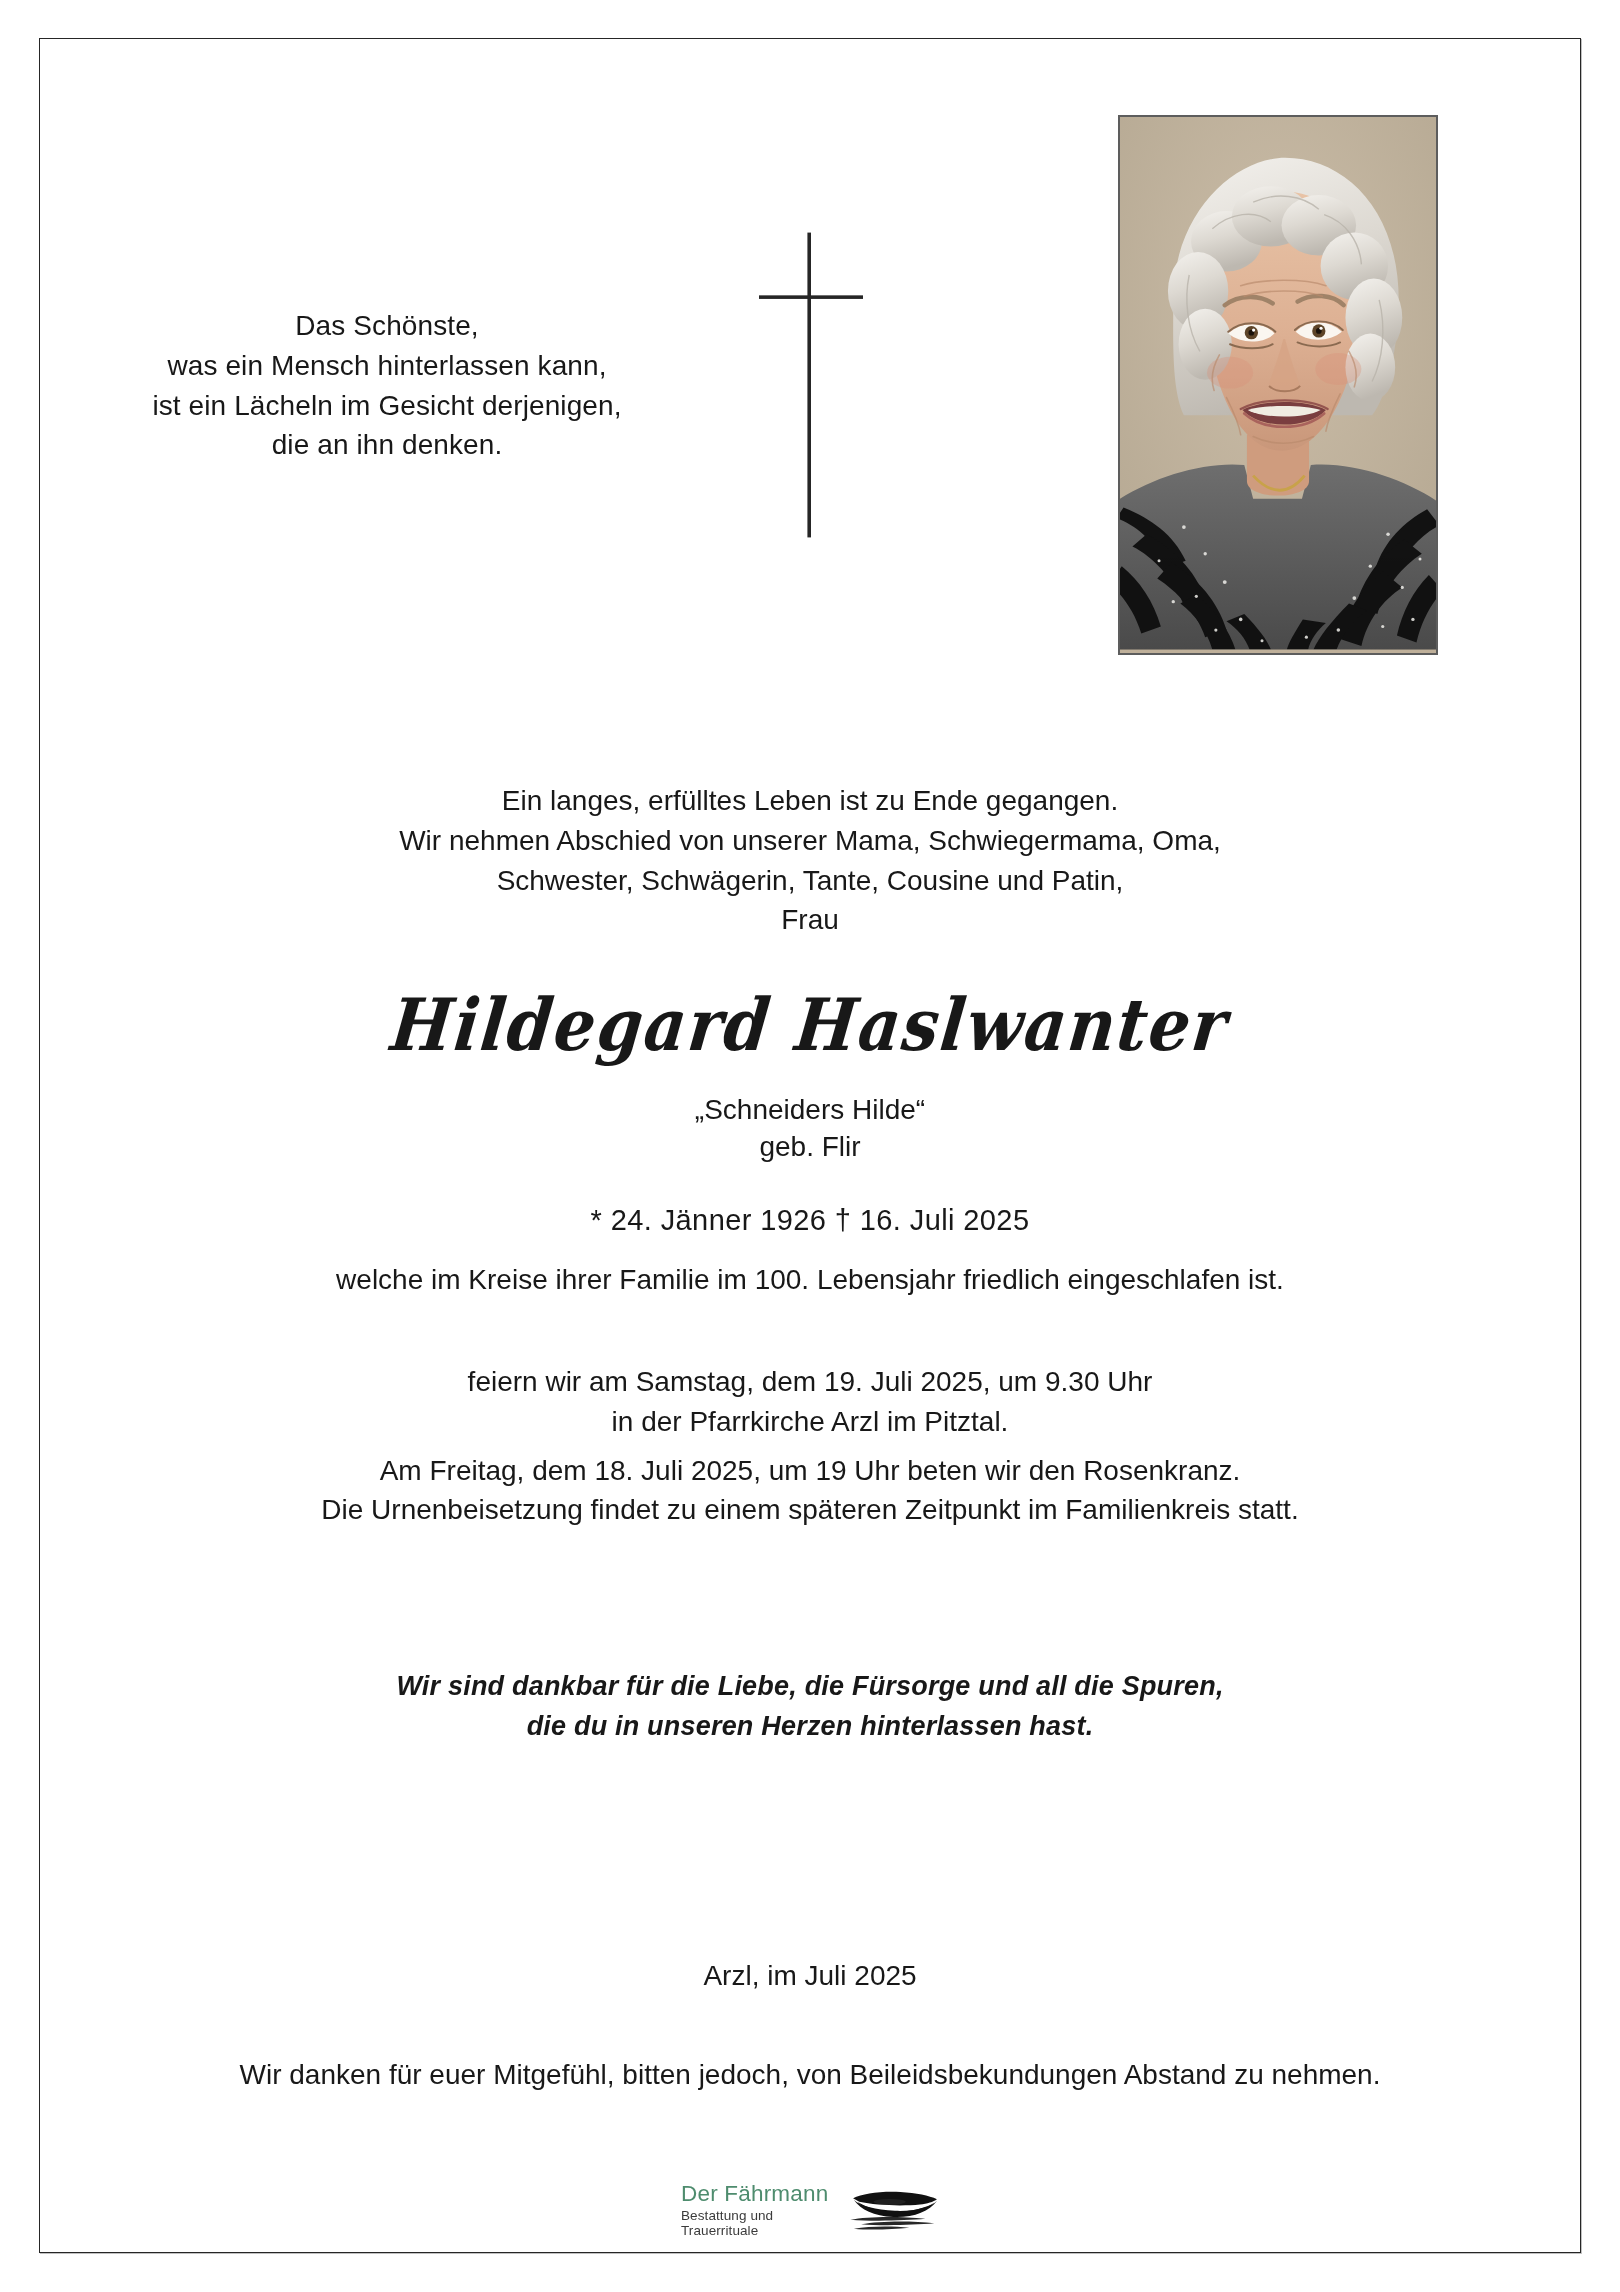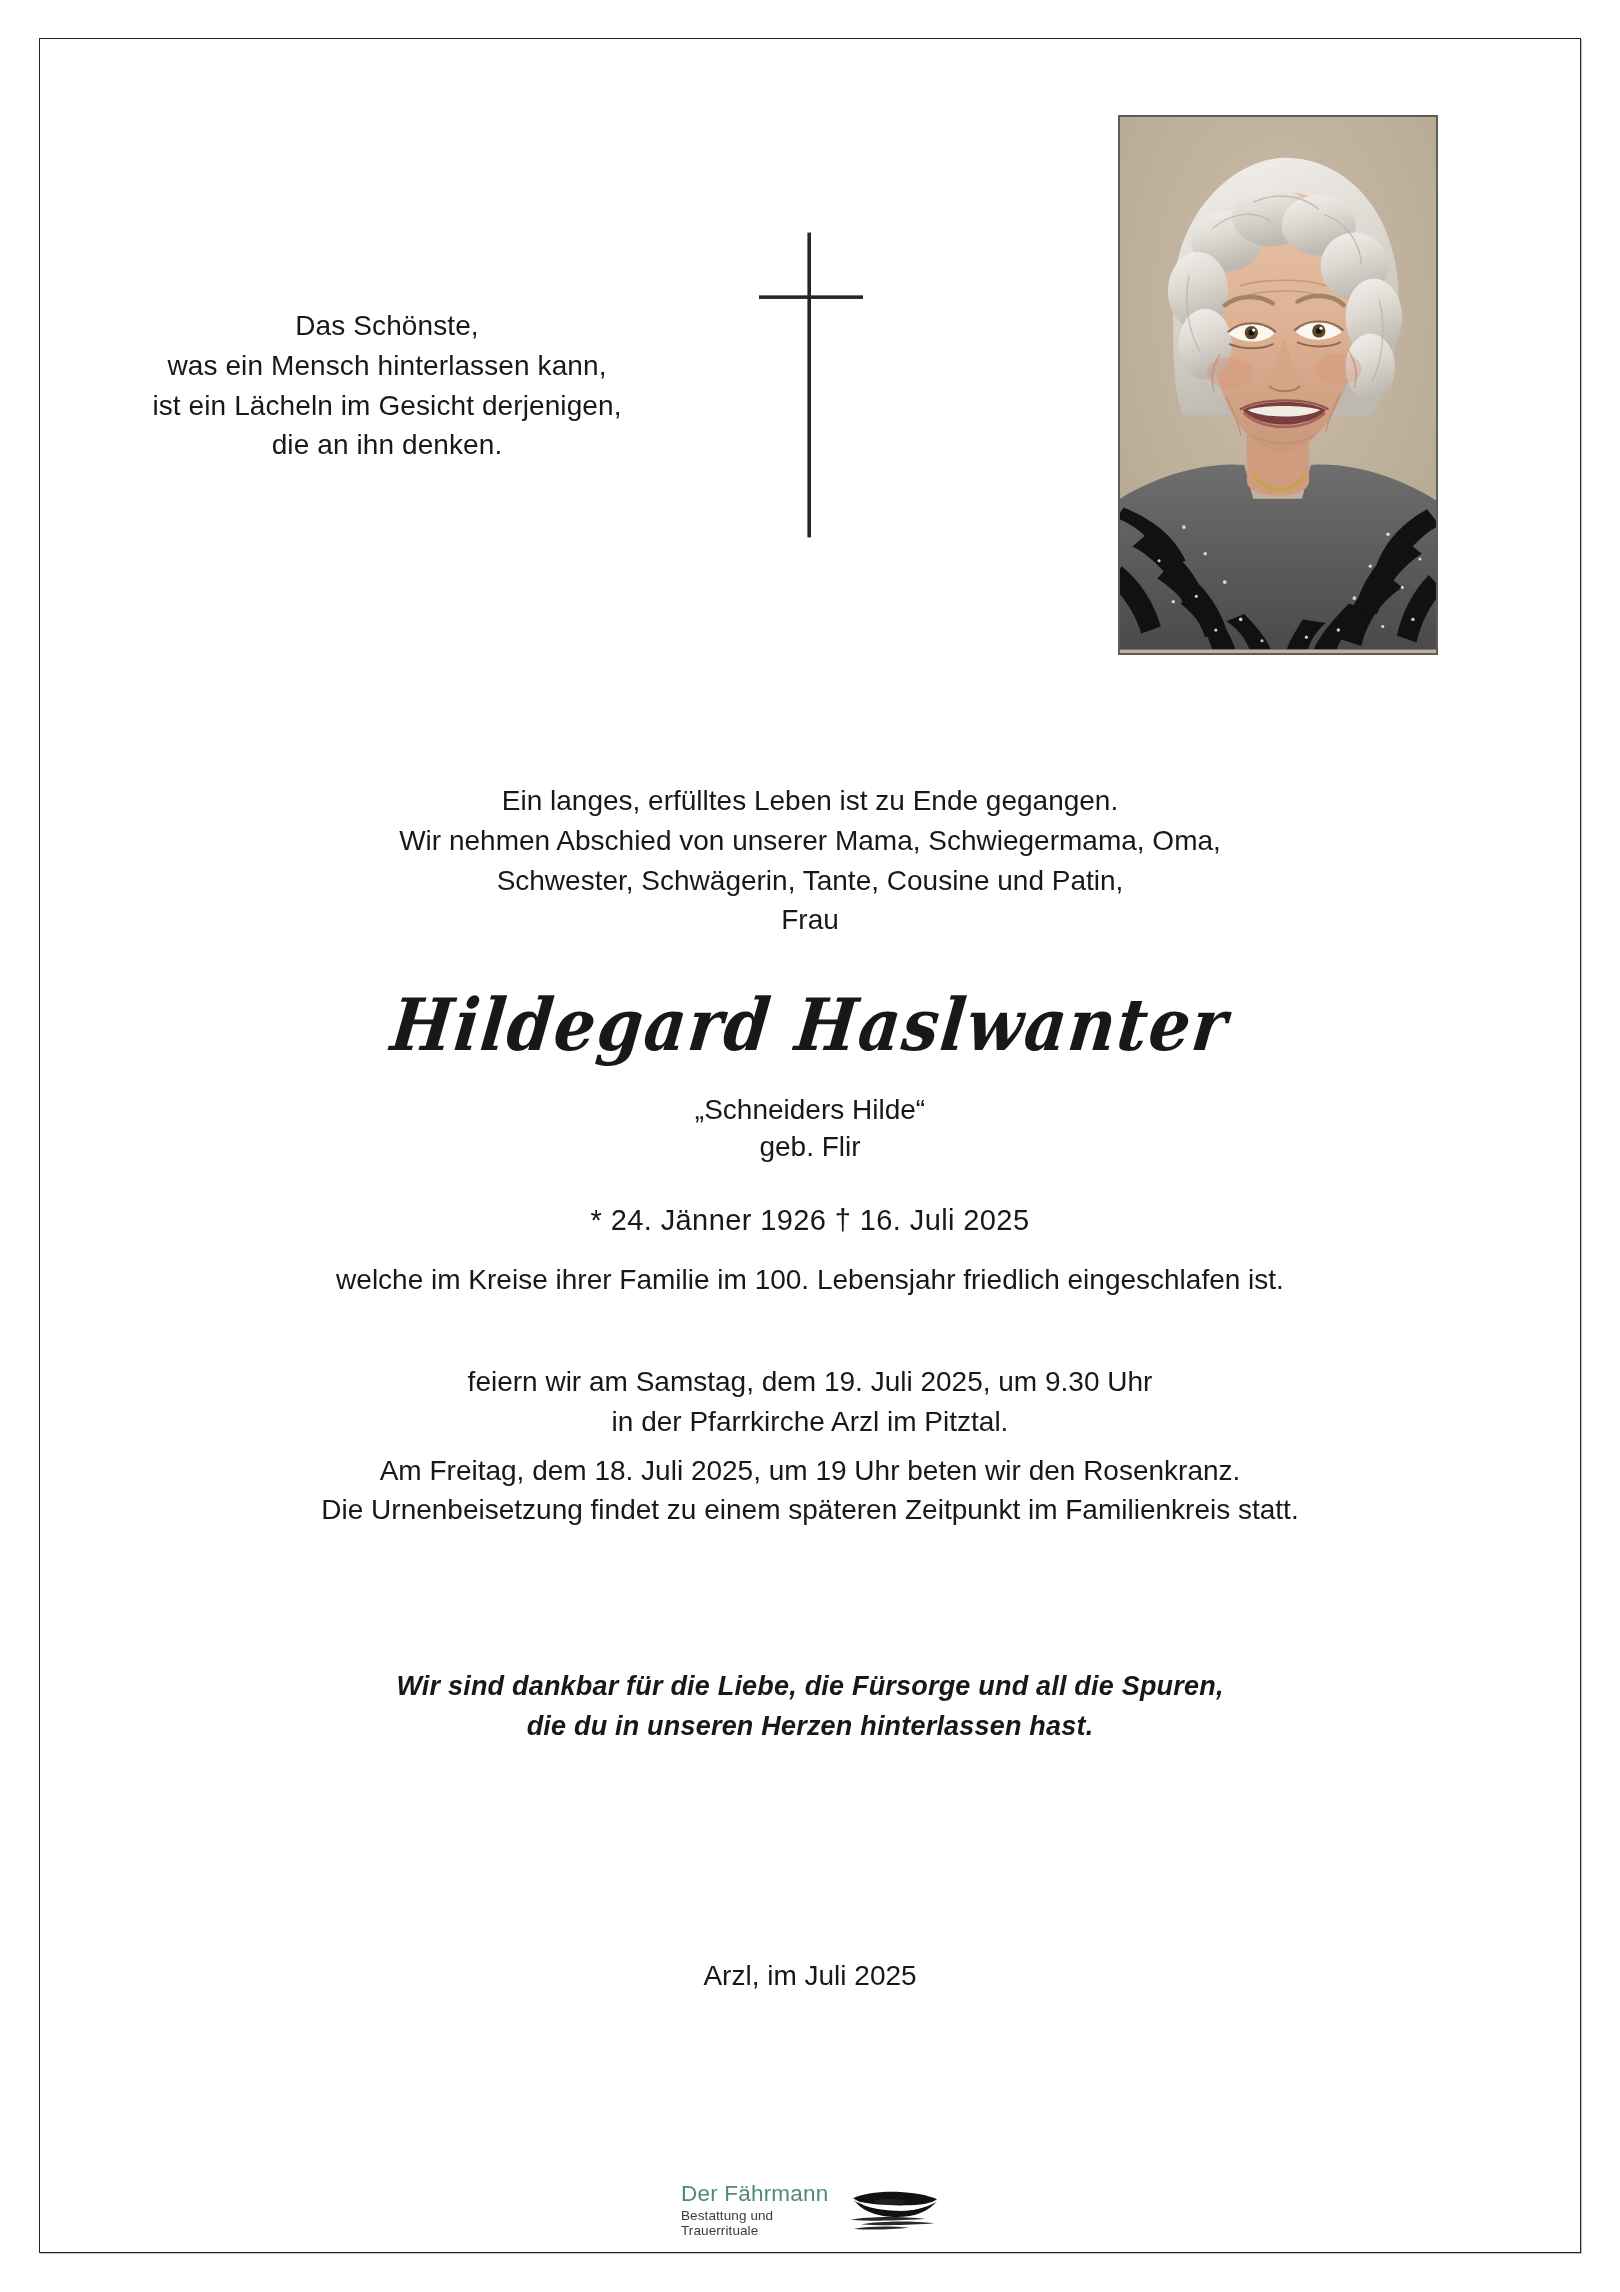--- a/index.html
+++ b/index.html
@@ -398,20 +398,21 @@
     <div>Am Freitag, dem 18. Juli 2025, um 19 Uhr beten wir den Rosenkranz.</div>
     <div>Die Urnenbeisetzung findet zu einem späteren Zeitpunkt im Familienkreis statt.</div>
   </div>
 
   <div class="tx" id="gratitude">
     <div>Wir sind dankbar für die Liebe, die Fürsorge und all die Spuren,</div>
     <div>die du in unseren Herzen hinterlassen hast.</div>
   </div>
 
   <div class="tx" id="place-date">Arzl, im Juli 2025</div>
+  <div class="tx" id="condolence-note">Wir danken für euer Mitgefühl, bitten jedoch, von Beileidsbekundungen Abstand zu nehmen.</div>
 
   <div id="footer-logo">
     <div id="logo-text-wrap">
       <div id="logo-title" style="color: rgb(78, 140, 110);">Der Fährmann</div>
       <div id="logo-tagline">Bestattung und Trauerrituale</div>
     </div>
     <svg id="logo-boat" viewBox="0 0 104 56">
       <path d="M5 16 C 16 11, 34 8, 58 9 C 76 10, 90 13, 99 17
                C 95 20, 88 22, 80 23 C 60 25, 30 24, 12 20 Z" fill="#111111"></path>
       <path d="M6 18 C 14 29, 28 36, 50 37 C 72 38, 90 31, 99 19

